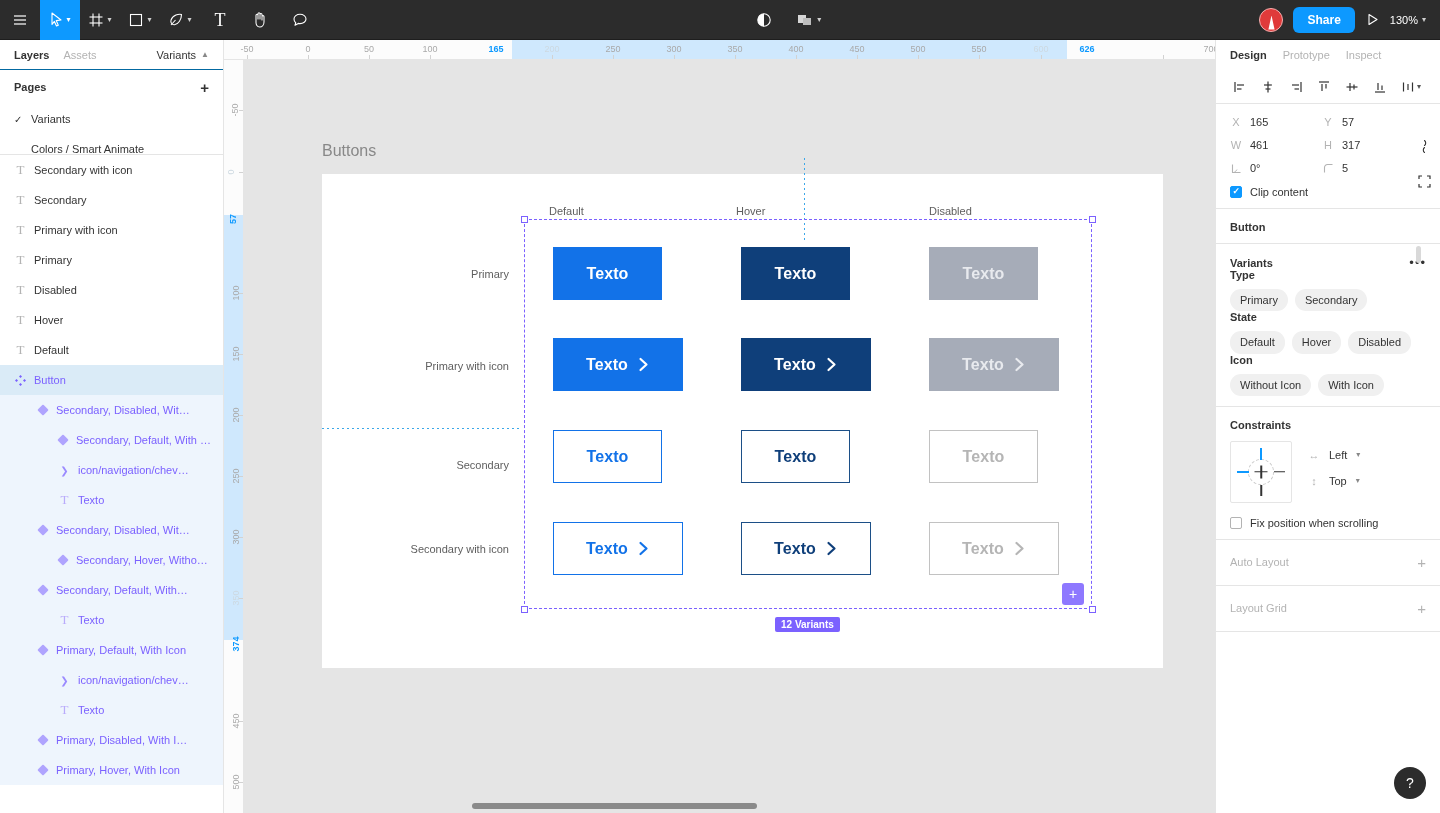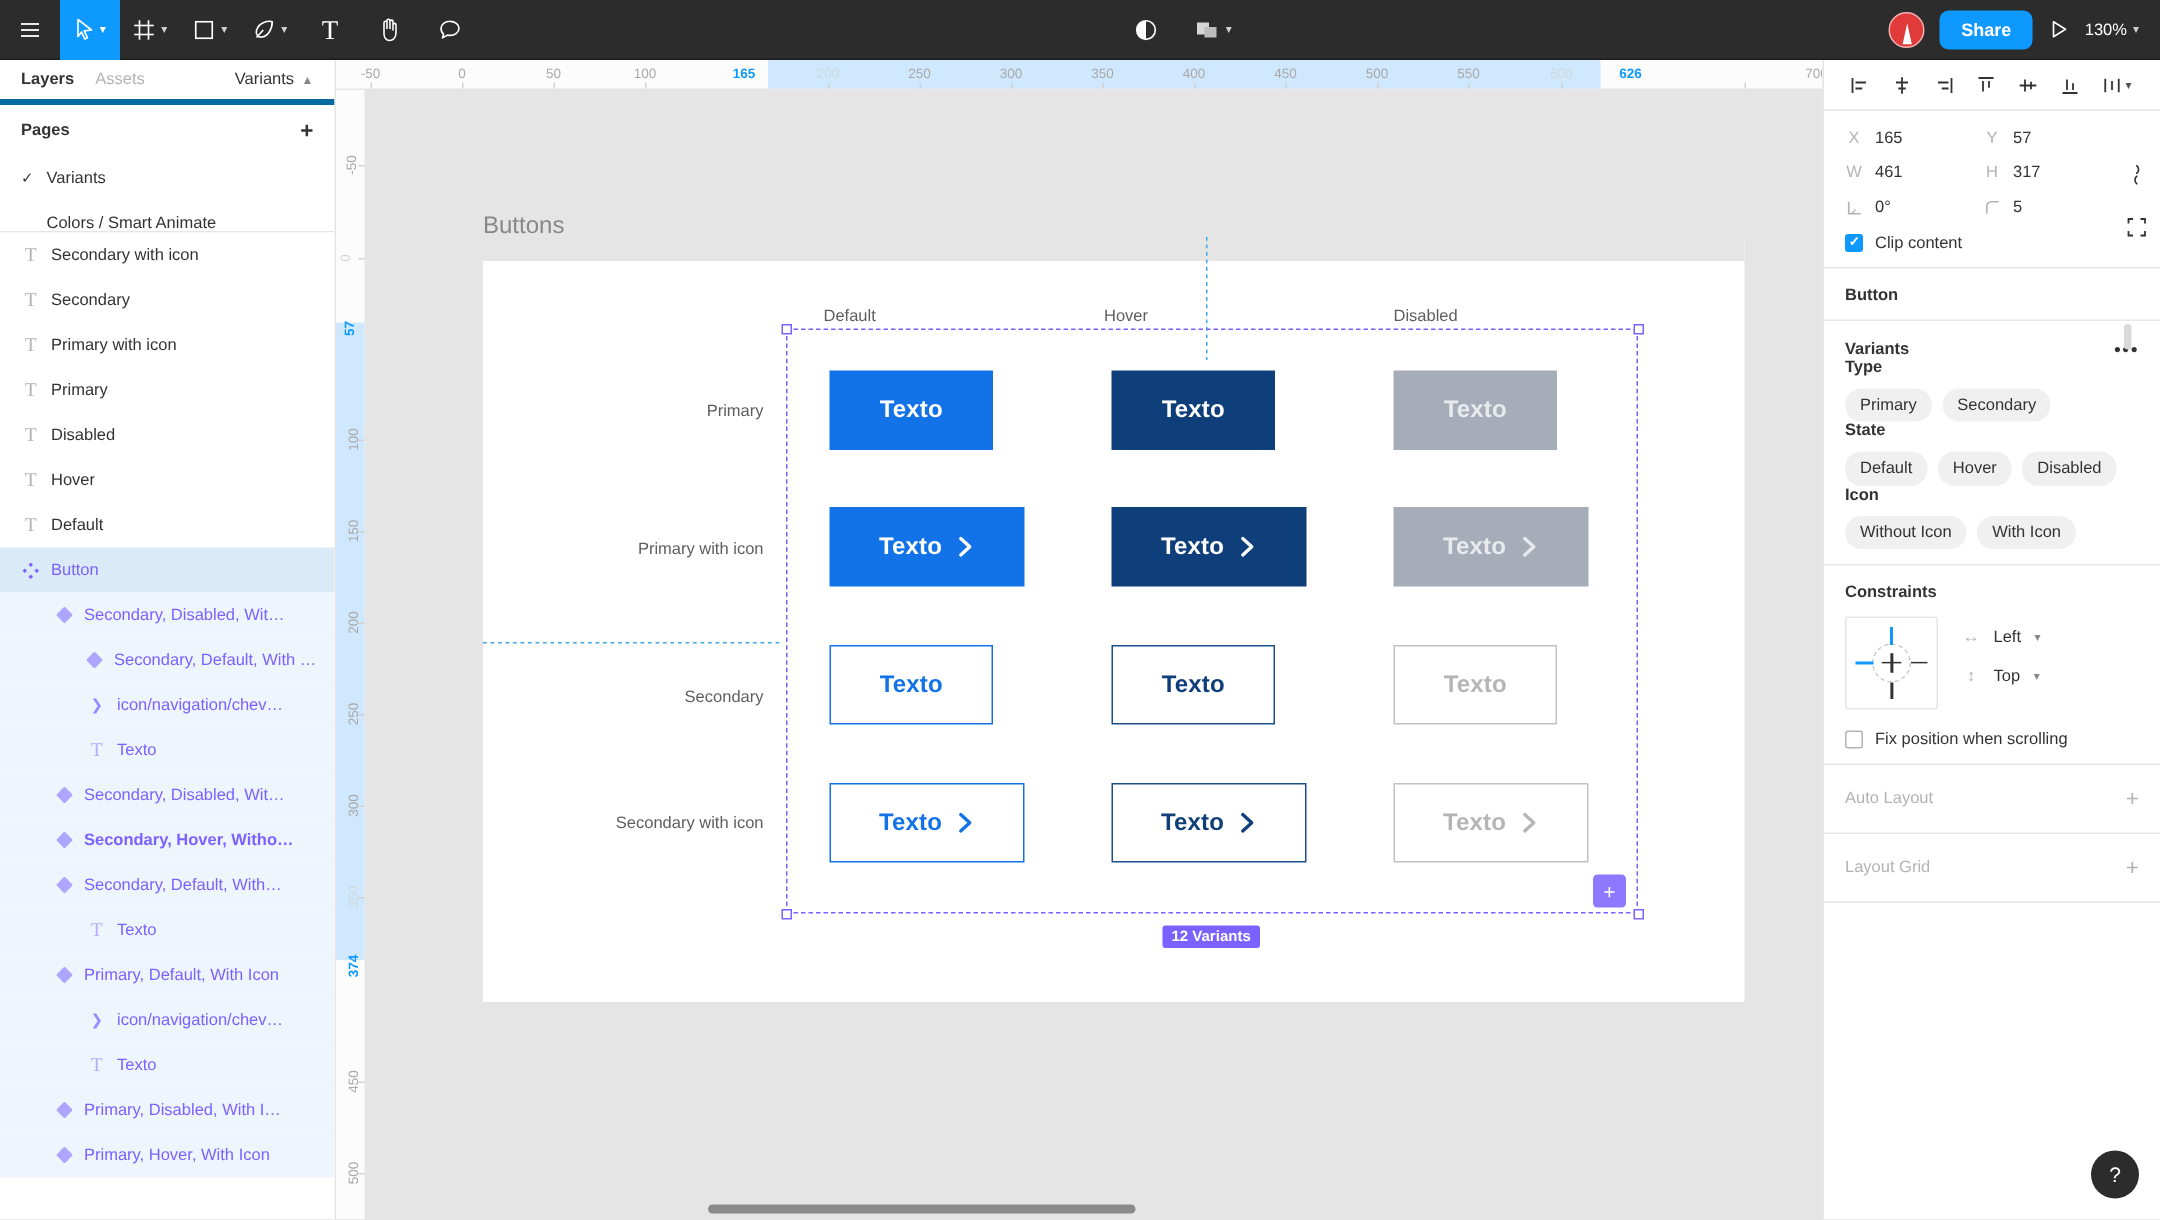--- a/index.html
+++ b/index.html
@@ -48,21 +48,21 @@
   .zoom-label { color: #ffffff; font-size: 11px; display: flex; align-items: center; gap: 4px; cursor: pointer; }
   .play-icon { color: #ffffff; cursor: pointer; display:flex; align-items:center; }
 
   
   .left-panel {
     position: absolute; top: 40px; left: 0; width: 224px; height: 773px;
     background: #ffffff; border-right: 1px solid #e5e5e5; overflow: hidden;
   }
   .lp-tabs {
     height: 30px; display: flex; align-items: center; padding: 0 14px;
-    border-bottom: 4px solid #0369a1; gap: 14px; position: relative;
+    border-bottom: 1px solid #0369a1; gap: 14px; position: relative;
   }
   .lp-tab { font-size: 11px; color: #b3b3b3; cursor: pointer; }
   .lp-tab.active { color: #333333; font-weight: bold; }
   .lp-file { margin-left: auto; font-size: 11px; color: #333; display: flex; align-items: center; gap: 5px; cursor: pointer; }
   .lp-caret-up { font-size: 8px; color: #888; }
 
   .lp-pages-hdr {
     height: 34px; display: flex; align-items: center; padding: 0 14px;
     font-size: 11px; font-weight: bold; color: #333;
   }
@@ -433,21 +433,21 @@
         <div class="layer-row child comp" style="padding-left: 58px;">
           <span class="lr-icon text">T</span>
           <span class="lr-label">Texto</span>
         </div>
         <div class="layer-row child comp" style="padding-left: 36px;">
           <span class="lr-icon">
             <span class="diamond"></span>
           </span>
           <span class="lr-label">Secondary, Disabled, Wit…</span>
         </div>
-        <div class="layer-row child comp" style="padding-left: 36px; font-weight: bold;">
+        <div class="layer-row child comp" style="padding-left: 56px;">
           <span class="lr-icon">
             <span class="diamond"></span>
           </span>
           <span class="lr-label">Secondary, Hover, Witho…</span>
         </div>
         <div class="layer-row child comp" style="padding-left: 36px;">
           <span class="lr-icon">
             <span class="diamond"></span>
           </span>
           <span class="lr-label">Secondary, Default, With…</span>
@@ -649,20 +649,25 @@
               </svg>
             </span>
           </div>
         </div>
     </div>
 
     <div class="hscroll"></div>
   </div>
 
   <div class="right-panel">
+    <div class="rp-tabs">
+      <div class="rp-tab active">Design</div>
+      <div class="rp-tab">Prototype</div>
+      <div class="rp-tab">Inspect</div>
+    </div>
 
     <div class="align-row">
       <div class="align-btn">
         <svg width="14" height="14" viewBox="0 0 14 14">
             <g stroke="#333" stroke-width="1.2">
               <line x1="2" y1="2" x2="2" y2="12"></line>
               <line x1="4" y1="5" x2="11" y2="5"></line>
               <line x1="4" y1="9" x2="8.5" y2="9"></line>
             </g>
           </svg>

